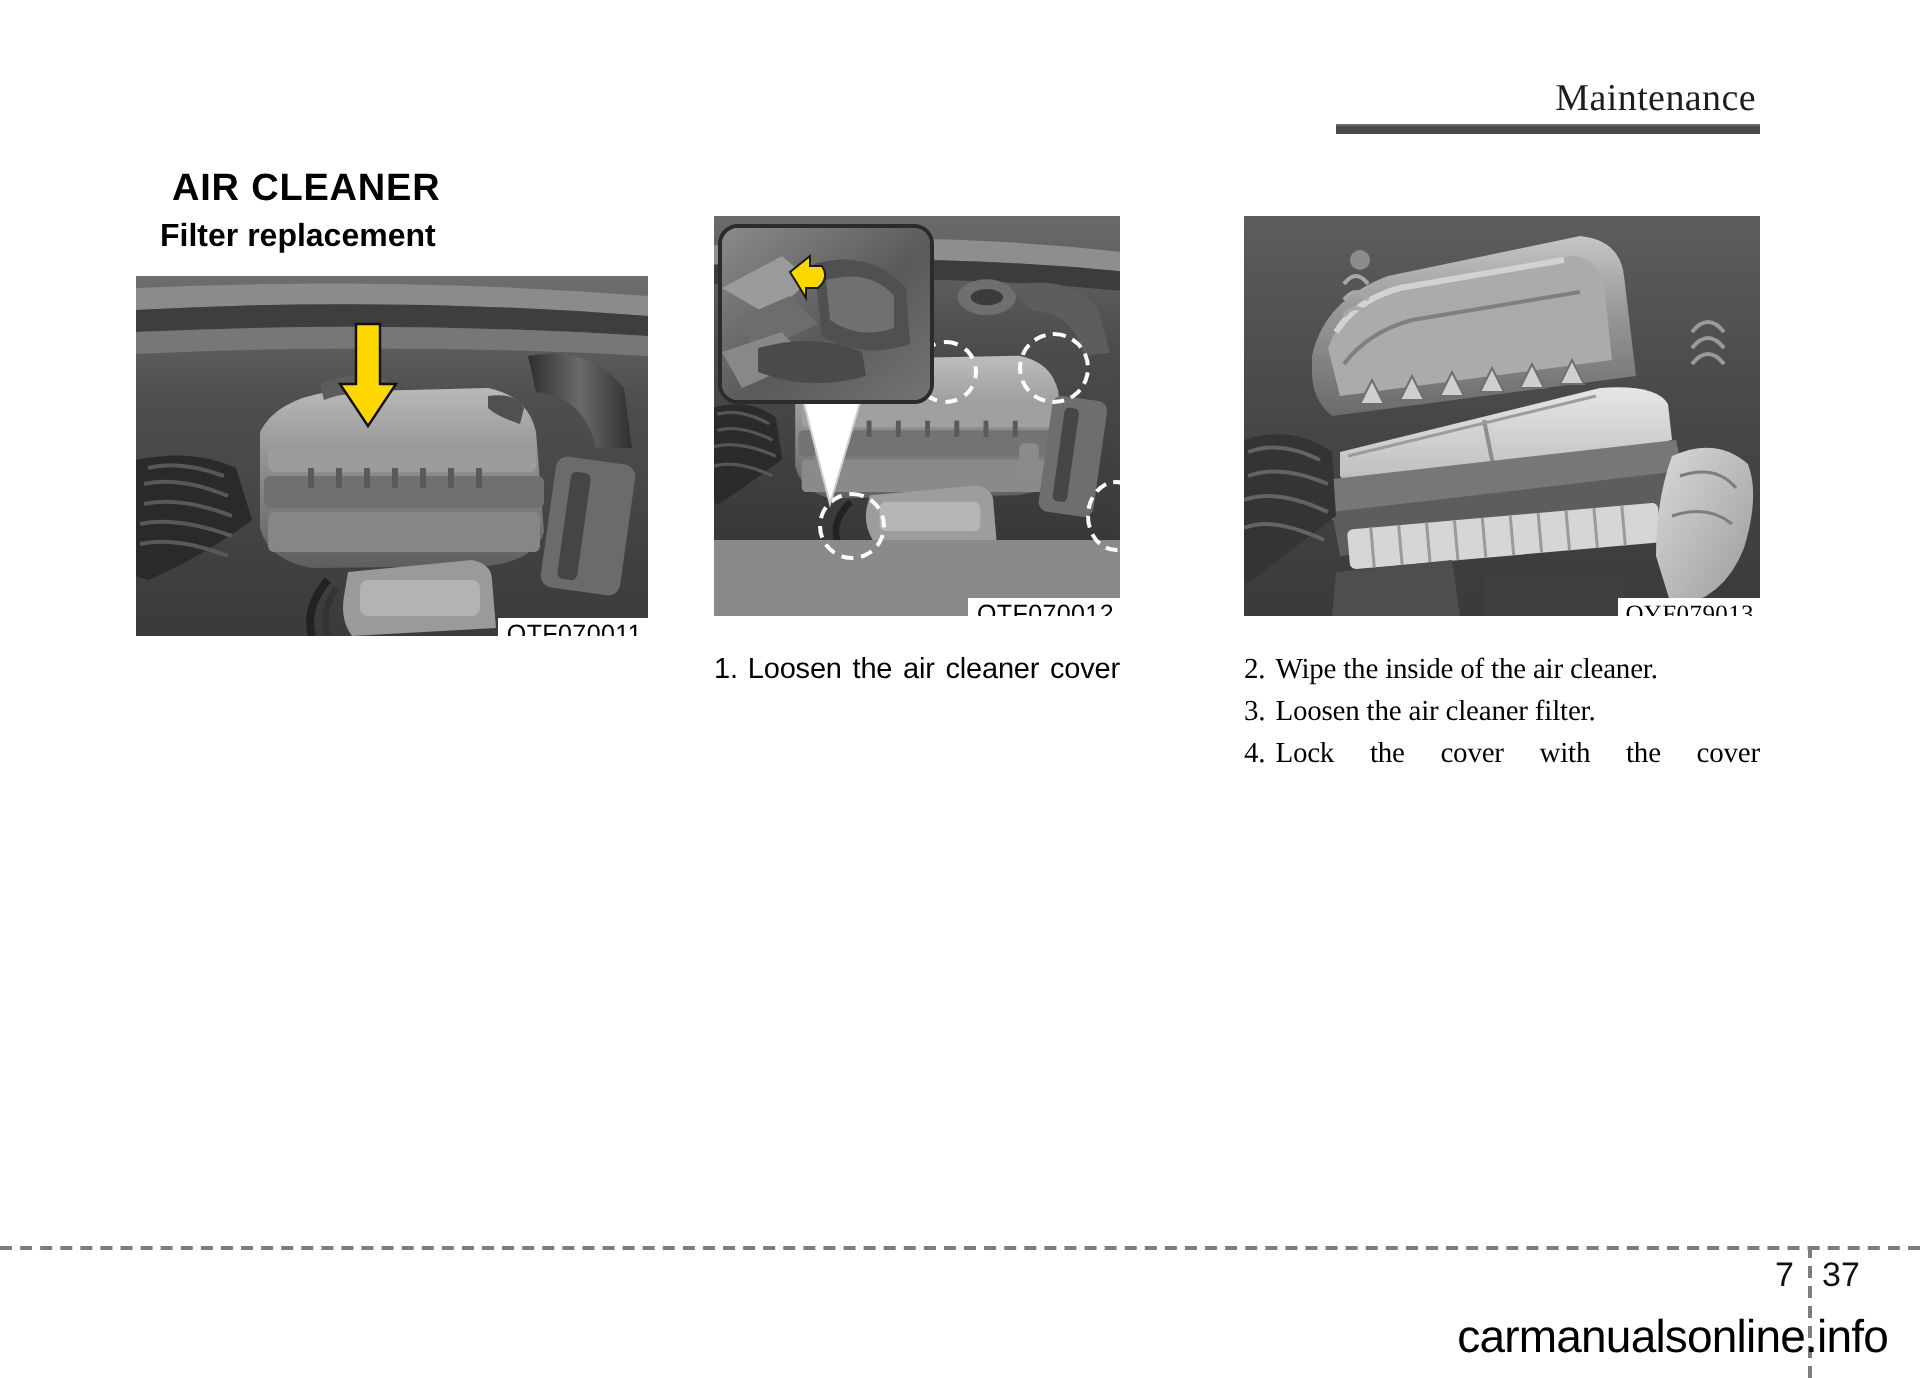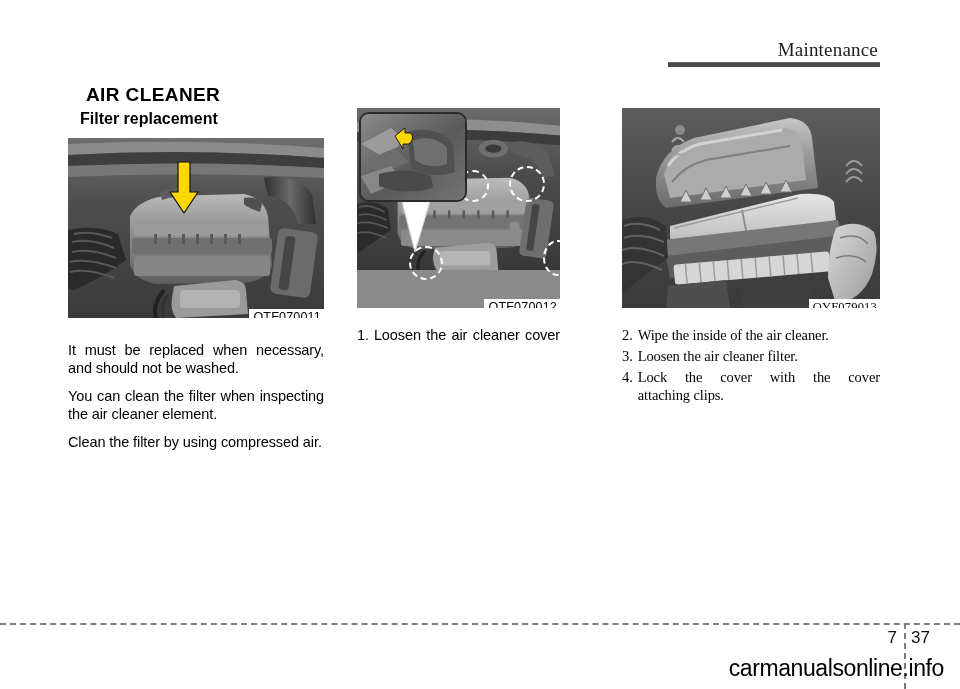--- a/index.html
+++ b/index.html
@@ -273,25 +273,20 @@
       <path d="M92 54 Q110 46 126 52 L124 62 Q108 56 94 62 Z" fill="#5c5c5c"></path>
     </svg>
 
     <svg class="arrow-down" style="left:100px; top:22px; width:32px; height:55px;" viewBox="0 0 32 55">
       <polygon points="10,2 22,2 22,32 30,32 16,53 2,32 10,32" fill="#FFD700" stroke="#111" stroke-width="1.2"></polygon>
     </svg>
 
     <div class="fig-caption">OTF070011</div>
   </div>
 
-  <div class="text-block">
-    <p class="body-text">It must be replaced when necessary, and should not be washed.</p>
-    <p class="body-text">You can clean the filter when inspecting the air cleaner element.</p>
-    <p class="body-text">Clean the filter by using compressed air.</p>
-  </div>
 </div>
 
 <div class="col col-2">
 
   <div class="figure fig-2">
     <svg class="photo" viewBox="0 0 250 200" preserveAspectRatio="none">
       <defs>
         <linearGradient id="g2bg" x1="0" y1="0" x2="0" y2="1">
           <stop offset="0%" stop-color="#6b6b6b"></stop>
           <stop offset="40%" stop-color="#4c4c4c"></stop>
@@ -501,21 +496,20 @@
       <span class="step-num">4.</span>
       <span class="step-body justify-all">
         <span class="jline">
           <span>Lock</span>
           <span>the</span>
           <span>cover</span>
           <span>with</span>
           <span>the</span>
           <span>cover</span>
         </span>
-        <span>attaching clips.</span>
       </span>
     </div>
   </div>
 </div>
 
 <div class="footer-dash"></div>
 <div class="footer-vline"></div>
 <div class="page-number">
   <span class="chapter-num">7</span>
   <span class="folio-num">37</span>

